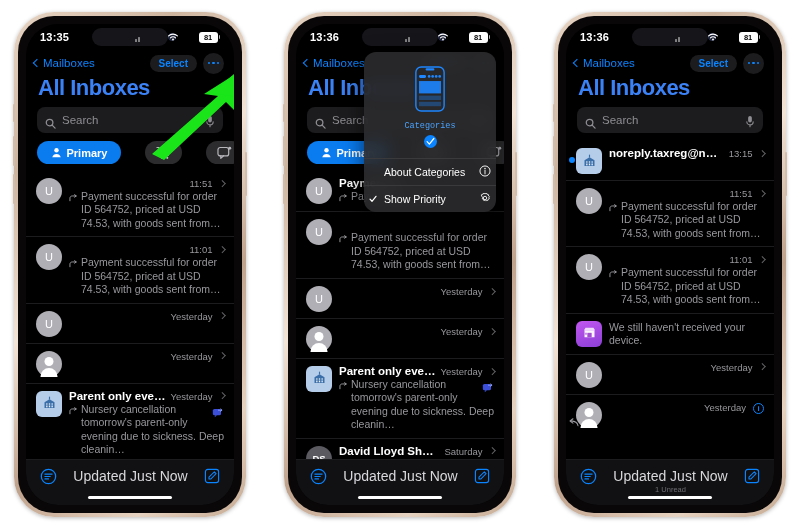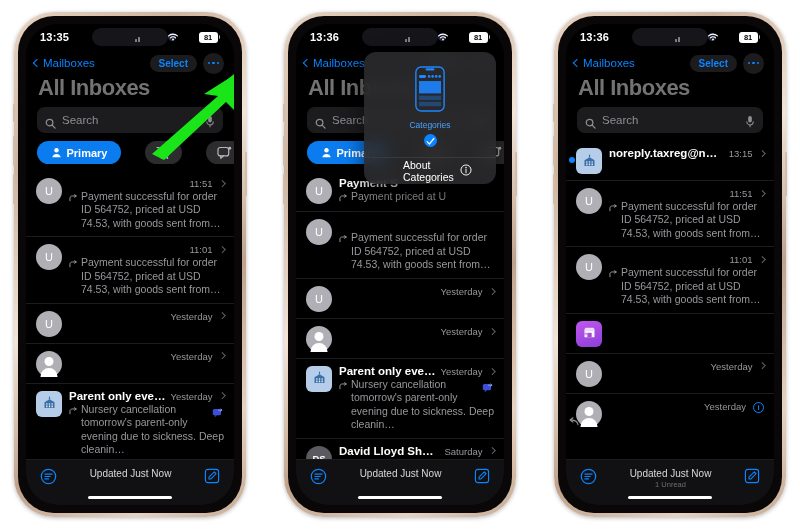--- a/index.html
+++ b/index.html
@@ -146,21 +146,21 @@
     background: #1c1c1e;
     display:flex; align-items:center; justify-content:center;
     gap: 2px;
   }
   .btn-more i { width:2.6px;height:2.6px;border-radius:50%;background:#0a84ff;display:block;}
   .btn-more.dim i { background:#2b4a72; }
   .btn-more.dim { background:#171719; }
   .btn-select.dim { color:#24497a; background:#141416; }
 
   h1.title {
-    color: #737373;
+    color: #3b82f6;
     font-size: 22px;
     font-weight: 700;
     letter-spacing: -0.5px;
     padding: 1px 4px 6px 12px;
   }
 
   
   .searchbar {
     margin: 0 11px 8px 11px;
     height: 26px;
@@ -272,55 +272,55 @@
   
   .bottombar {
     position:absolute; left:0; right:0; bottom:0;
     height: 46px;
     background: #111113;
     display:flex; align-items:flex-start; justify-content:space-between;
     padding: 8px 14px 0 14px;
     border-top: 0.5px solid #1c1c1e;
   }
   .bb-center { text-align:center; flex:1; }
-  .bb-main { color:#d8d8dc; font-size:10px; }
+  .bb-main { color:#d8d8dc; font-size:14px; }
   .bb-sub { color:#6e6e73; font-size:7.5px; margin-top:1px; }
   .home-ind {
     position:absolute; left:50%; bottom:6px; transform:translateX(-50%);
     width: 84px; height:3.5px; border-radius:2px; background:#fff;
   }
   .filter-ic, .compose-ic { flex:0 0 auto; }
 
   
   .menu-scrim { position:absolute; inset:0; }
   .menu {
     position:absolute;
     right: 8px; top: 28px;
     width: 132px;
     background: #2b2b2de6;
     border-radius: 12px;
     overflow: hidden;
     box-shadow: 0 8px 22px rgba(0,0,0,.6);
     backdrop-filter: blur(8px);
   }
   .menu-views { display:flex; padding: 10px 6px 6px 6px; gap: 2px; }
-  .view-opt { flex:1; display:flex; flex-direction:column; align-items:center; gap:4px; padding: 4px 2px 4px 2px; border-radius:9px; position:relative;}
+  .view-opt { flex:1; display:flex; flex-direction:column; align-items:center; gap:4px; padding: 4px 2px 4px 2px; border-radius:9px; position:relative;font-family:Liberation Mono, monospace;}
   .view-opt.sel { box-shadow: 0 0 0 3px #19e519; }
   .view-label { font-size:8.5px; }
   .view-label.blue { color:#4aa3ff; }
   .view-label.gray { color:#d6d6da; }
   .radio-on {
     width:13px;height:13px;border-radius:50%;background:#0a84ff;
     display:flex;align-items:center;justify-content:center;
   }
   .radio-off { width:13px;height:13px;border-radius:50%;border:1.3px solid #8e8e93;}
   .menu-item {
     height: 27px;
     display:flex; align-items:center;
-    padding: 0 24px;
+    padding: 0 5px;
     gap: 6px;
     border-top: 0.5px solid #3a3a3c;
     color:#fff; font-size:10.5px;
   }
   .mi-check { width:9px; flex:0 0 auto; color:#fff; font-size:10px; }
   .mi-label { flex:1; }
   .mi-ic { flex:0 0 auto; }
 
   
   .arrow { position:absolute; left:0; top:0; pointer-events:none; }
@@ -783,20 +783,30 @@
               </div>
               <div class="menu-item">
                 <span class="mi-check"></span>
                 <span class="mi-label">About Categories</span>
                 <span class="mi-ic"><svg viewBox="0 0 14 14" width="12" height="12">
                     <circle cx="7" cy="7" r="5.9" stroke="#fff" stroke-width="1.1" fill="none"></circle>
                     <circle cx="7" cy="4" r="0.85" fill="#fff"></circle>
                     <path d="M7 6v4.4" stroke="#fff" stroke-width="1.1" stroke-linecap="round"></path>
                   </svg></span>
               </div>
+              <div class="menu-item">
+                <span class="mi-check"><svg viewBox="0 0 12 12" width="8" height="8">
+                    <path d="M1.5 6.2l3 3.2L10.5 2" stroke="#fff" stroke-width="1.8" fill="none" stroke-linecap="round" stroke-linejoin="round"></path>
+                  </svg></span>
+                <span class="mi-label">Show Priority</span>
+                <span class="mi-ic"><svg viewBox="0 0 14 14" width="12" height="12">
+                    <path d="M7 1.2l1 1 1.3-.5.5 1.3 1.4.2-.1 1.4 1.2.8-.8 1.2.5 1.3-1.3.6-.4 1.3-1.4-.2-1 1-1-1-1.4.2-.4-1.3-1.3-.6.5-1.3-.8-1.2L2.9 4.6 2.8 3.2l1.4-.2.5-1.3 1.3.5z" fill="none" stroke="#fff" stroke-width="1"></path>
+                    <circle cx="7" cy="7" r="2" stroke="#fff" stroke-width="1" fill="none"></circle>
+                  </svg></span>
+              </div>
             </div>
           </div>
         </div>
       </div>
     </div>
     <div class="phone p3">
       <span class="side-btn sb-mute"></span>
       <span class="side-btn sb-v1"></span>
       <span class="side-btn sb-v2"></span>
       <span class="side-btn sb-pwr"></span>
@@ -912,20 +922,23 @@
             <div class="row">
               <div class="av sq purple">
                 <span><svg viewBox="0 0 18 18" width="15" height="15">
                     <path d="M3 6.4h12v8.2H3z" fill="#fff" opacity=".95"></path>
                     <path d="M2.4 6.4L4.2 3.4h9.6l1.8 3z" fill="#fff" opacity=".8"></path>
                     <rect x="6.4" y="9.4" width="5.2" height="5.2" fill="#a24ed0"></rect>
                     <path d="M3 9.2h3v2.4H3z" fill="#c98ae8"></path>
                   </svg></span>
               </div>
               <div class="rbody">
+                <div class="preview">
+                  <span class="ptext">We still haven't received your device.</span>
+                </div>
               </div>
             </div>
             <div class="row">
               <div class="av">U</div>
               <div class="rbody">
                 <div class="rtop">
                   <span class="sender blank">&nbsp;</span>
                   <span class="when">Yesterday</span>
                   <span class="chev-r"></span>
                 </div>

